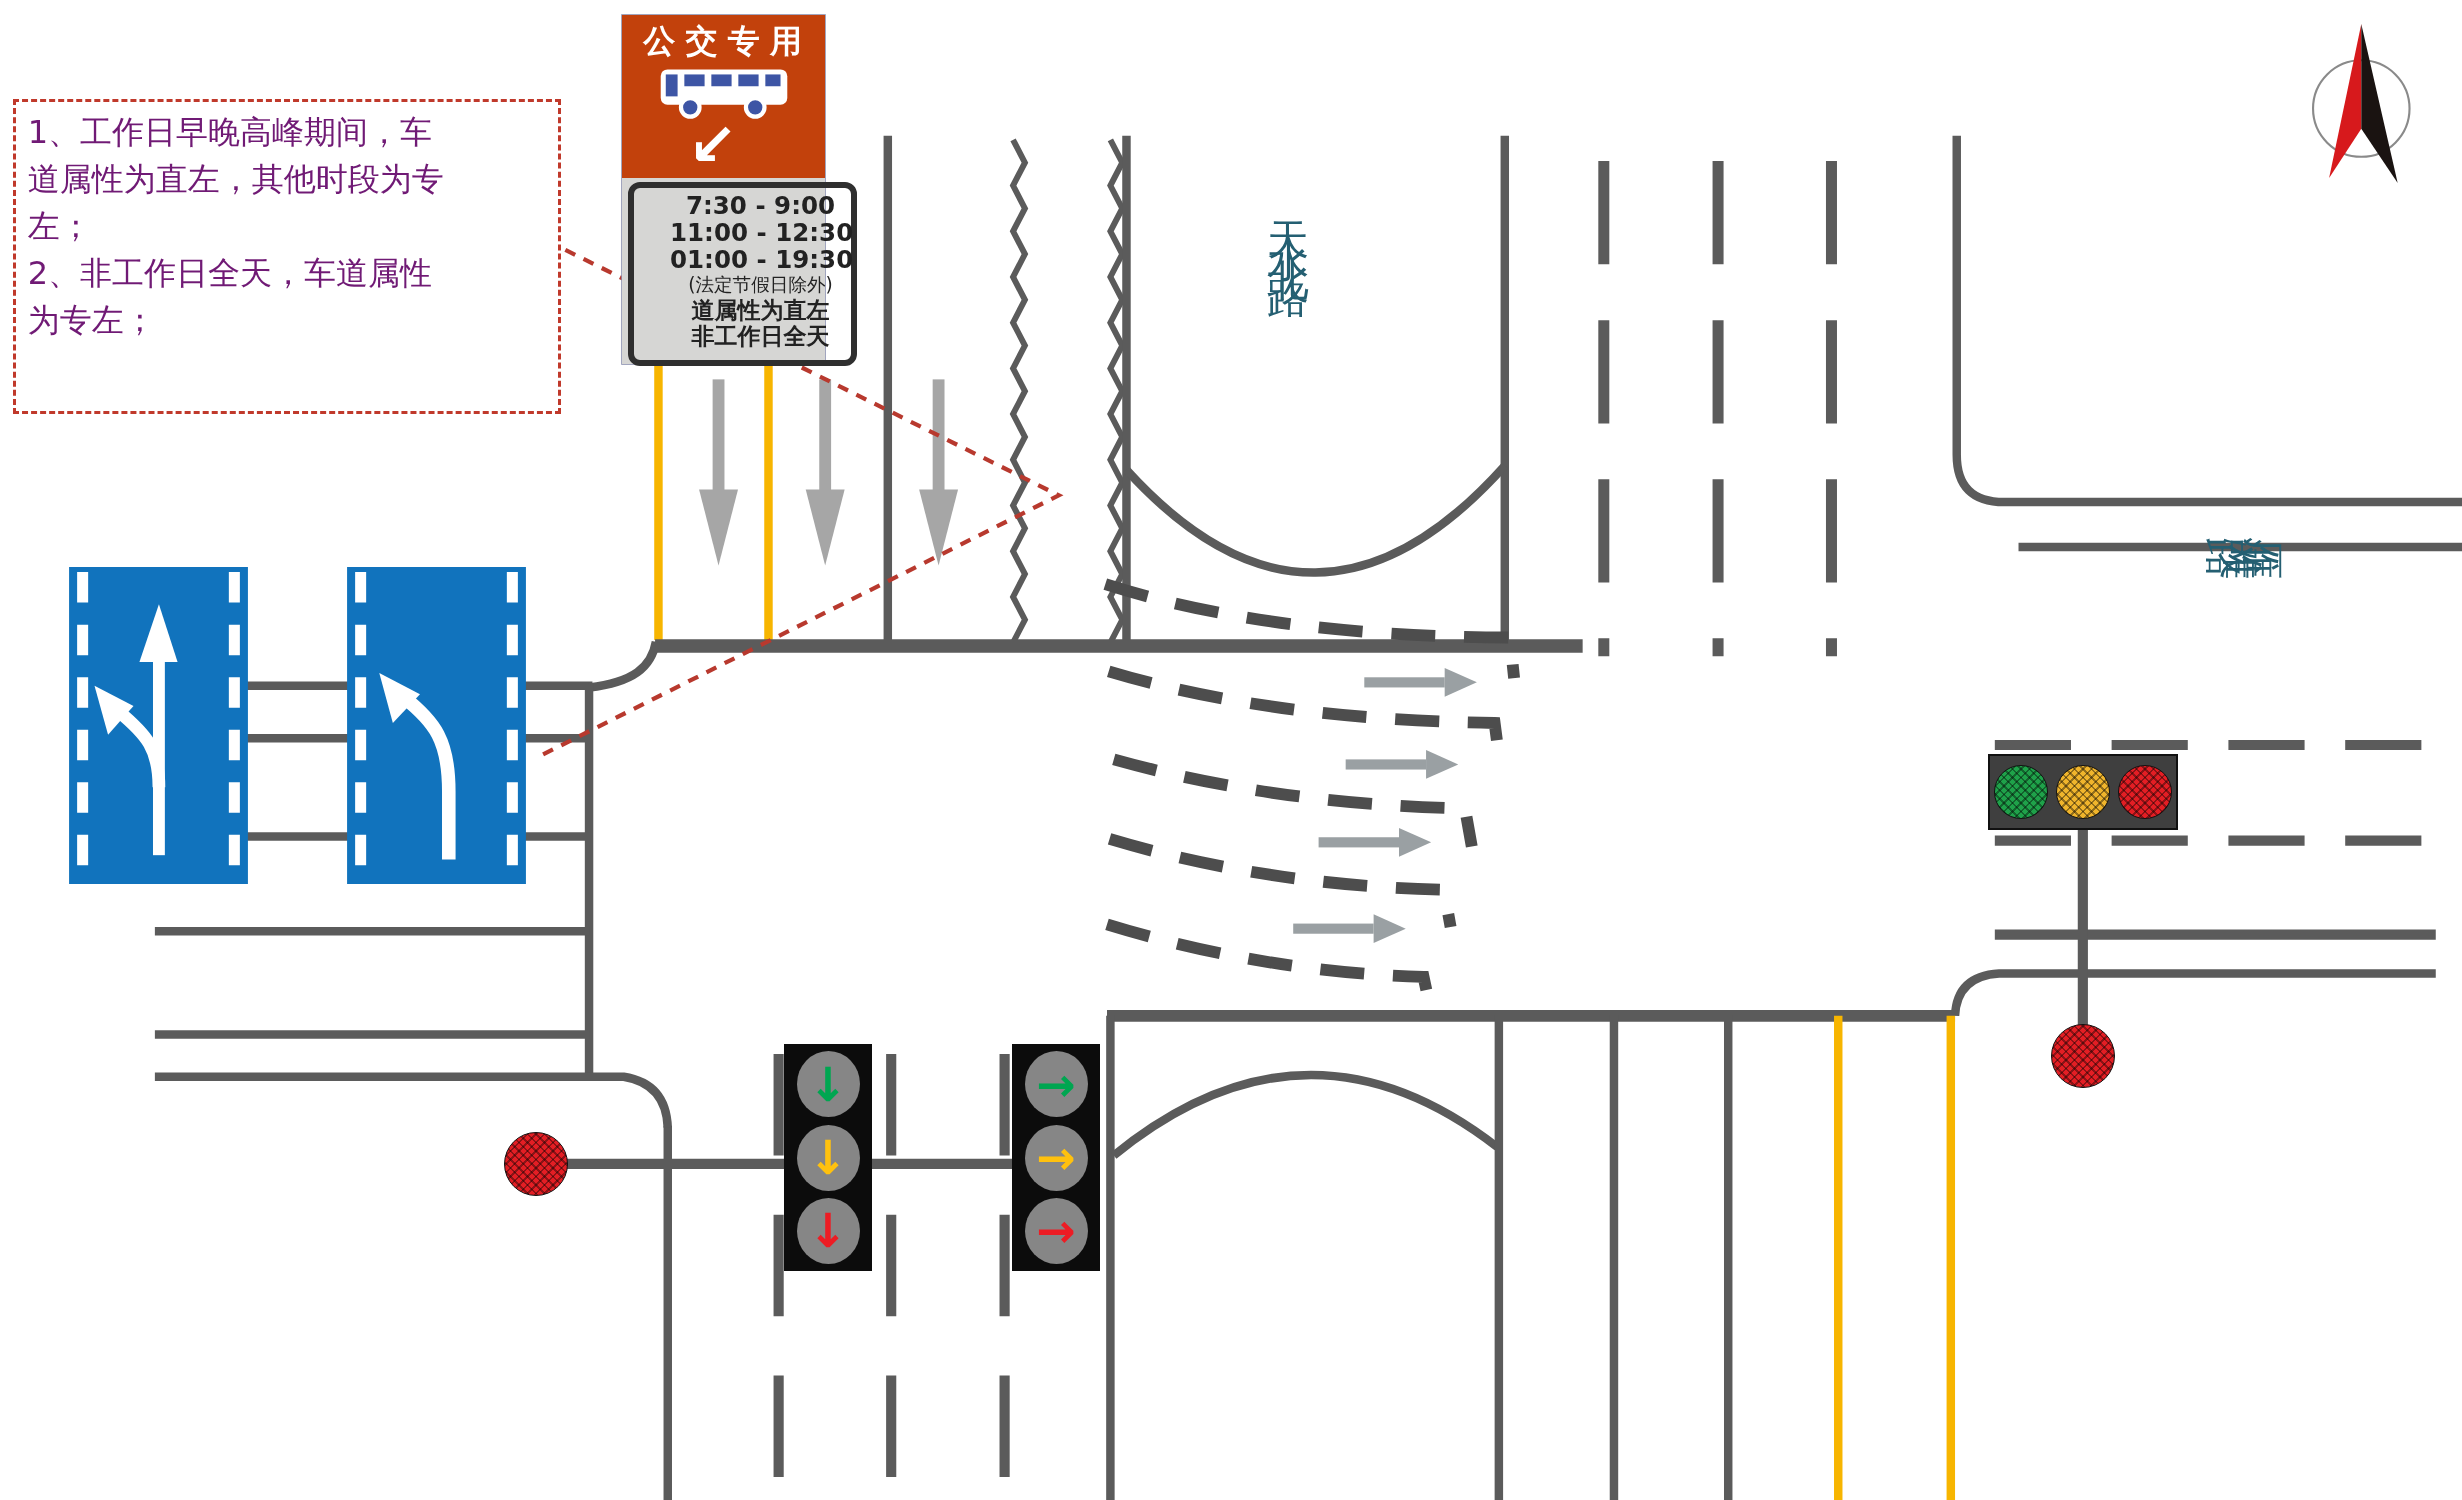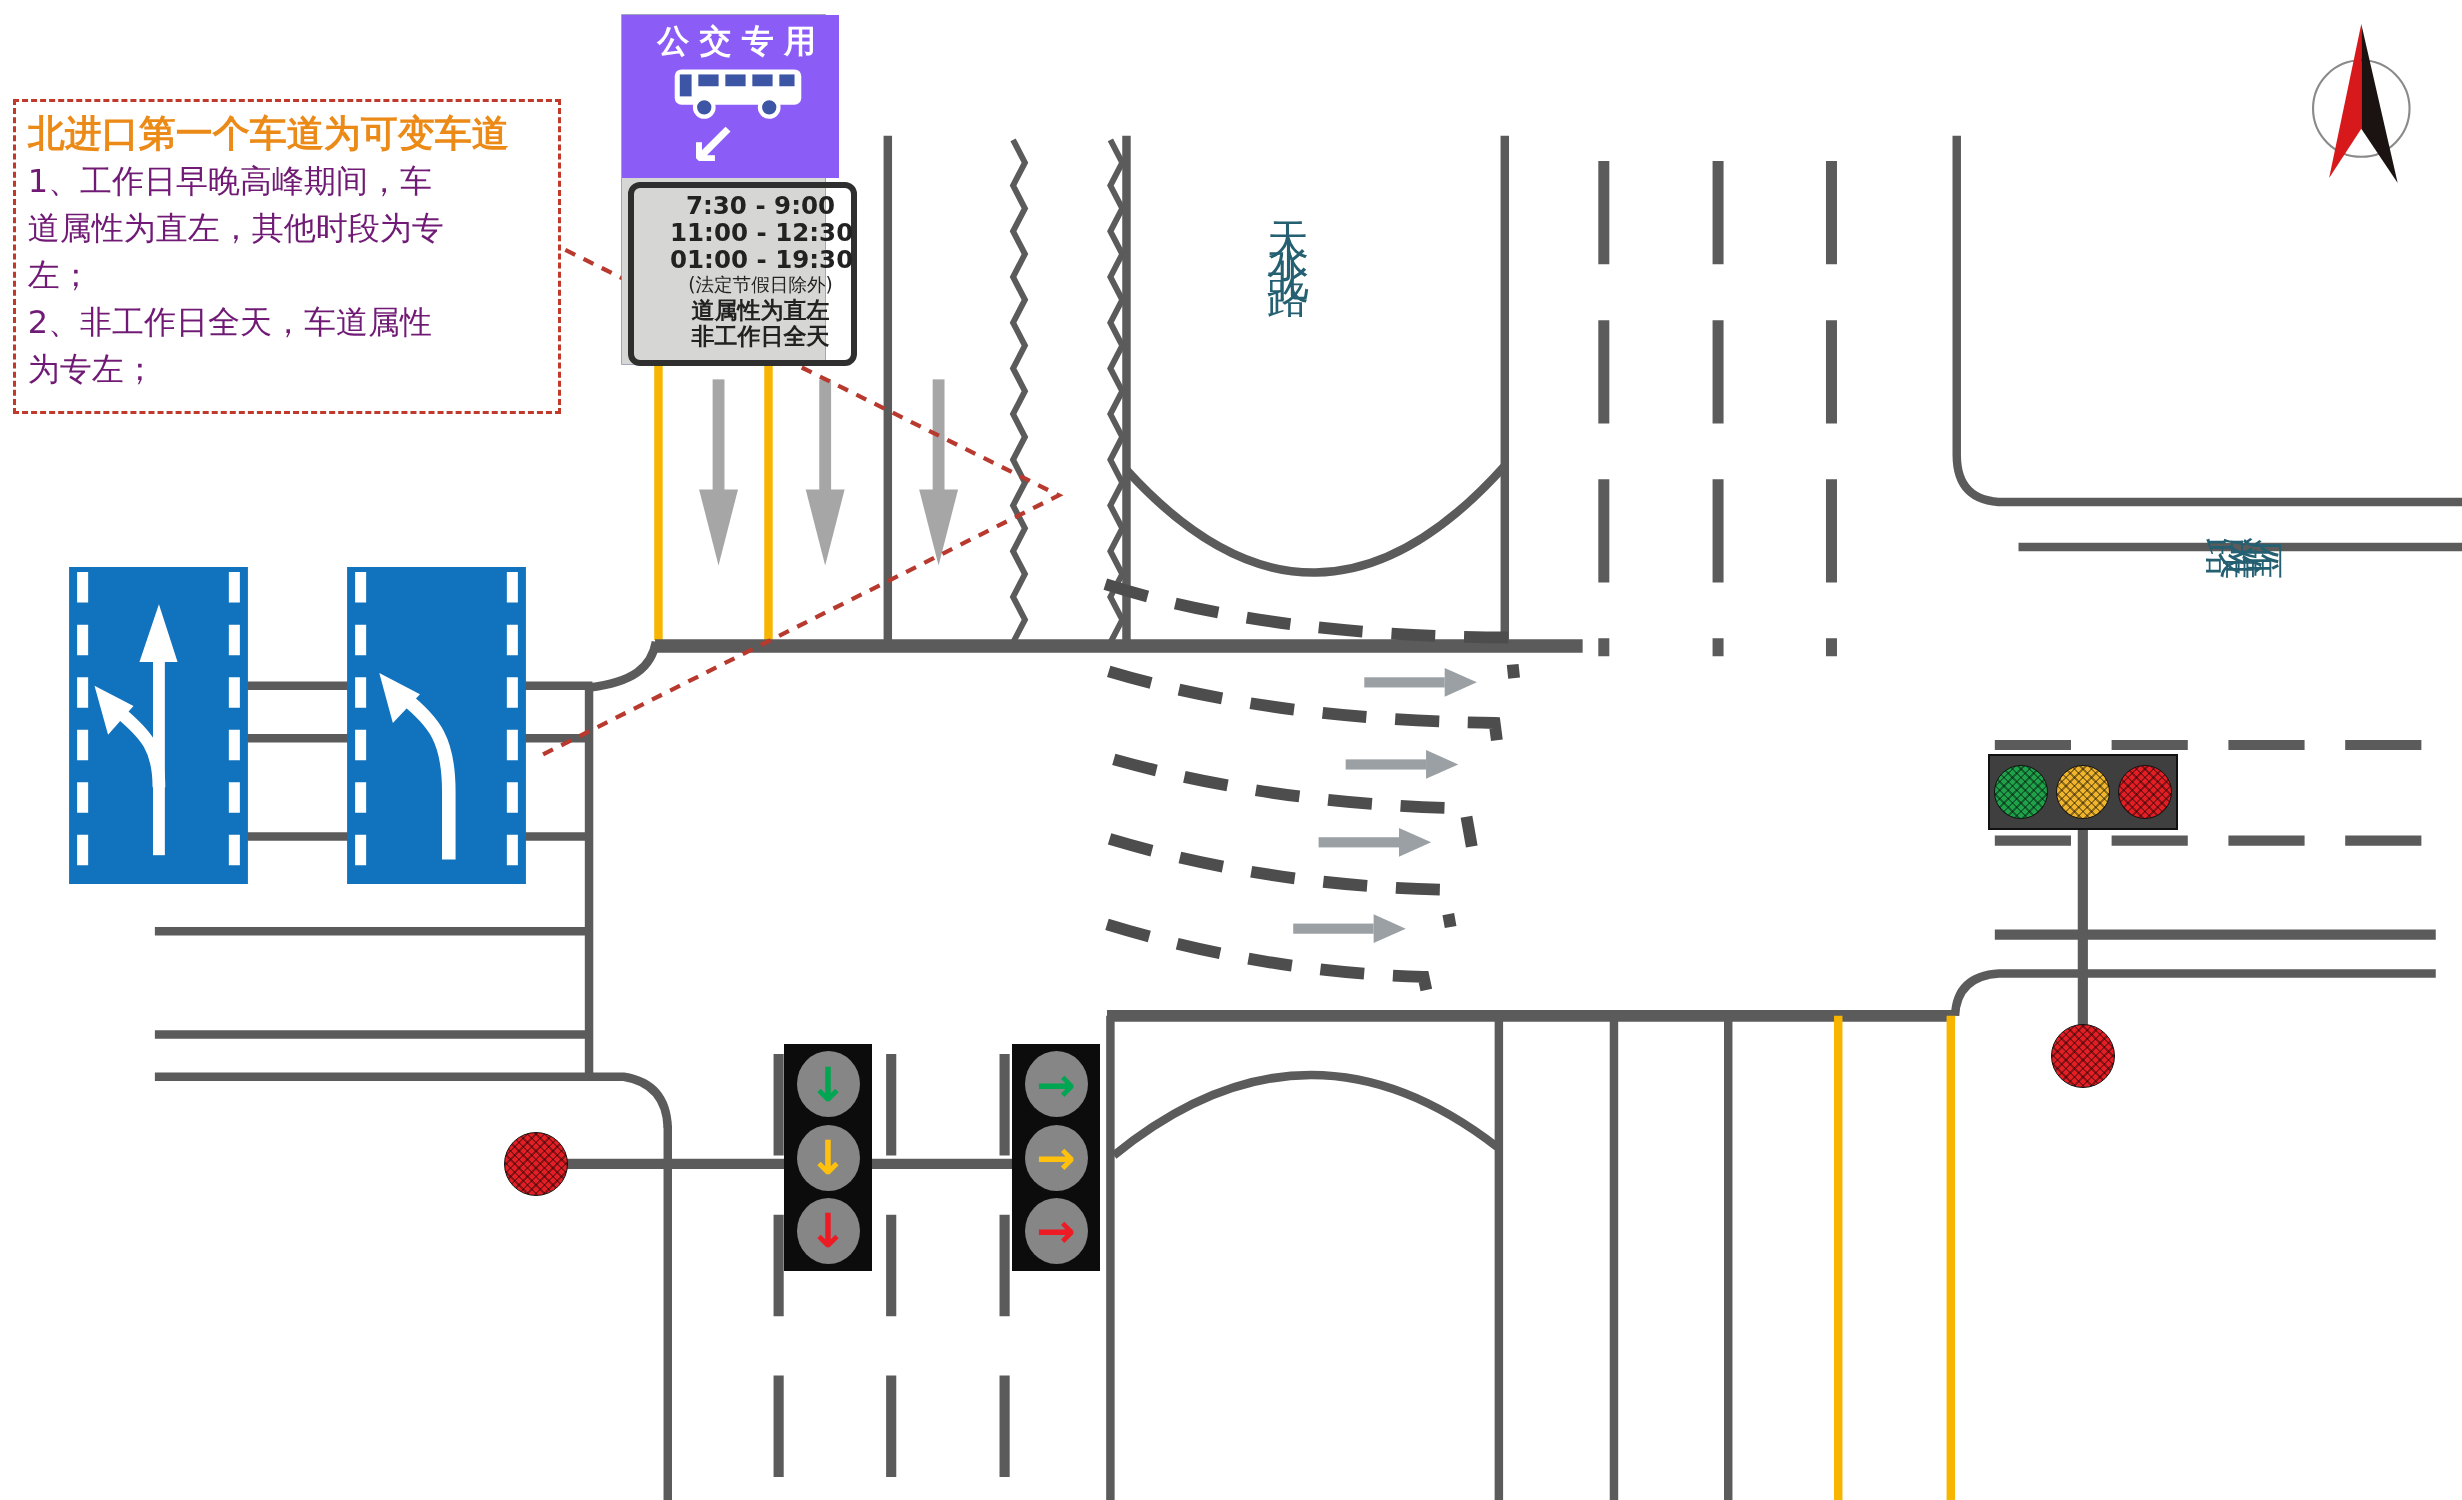--- a/index.html
+++ b/index.html
@@ -7,21 +7,21 @@
          font-family:"DejaVu Sans","Liberation Sans",sans-serif;}
   #roads{position:absolute;left:0;top:0;z-index:1;}
   .abs{position:absolute;}
   
   .note-box{left:12.7px;top:99px;width:518px;height:295px;border:3.4px dashed #c0392b;
             background:#ffffff;padding:6.8px 12px;z-index:3;}
   .note-title{color:#ec8a17;font-weight:bold;font-size:37px;line-height:49px;white-space:nowrap;}
   .note-line{color:#701a75;font-size:32px;line-height:47px;white-space:nowrap;}
   
   .bus-sign{left:622px;top:15.2px;width:203px;height:349px;z-index:3;box-shadow:0 0 0 0.8px #8a8fae;}
-  .bus-top{position:absolute;left:0;top:0;width:203px;height:163px;background:#8b5cf6;text-align:center;padding-left:14px;}
+  .bus-top{position:absolute;left:0;top:0;width:203px;height:163px;background:#c2410c;text-align:center;}
   .bus-head{color:#ffffff;font-weight:bold;font-size:32px;letter-spacing:10.2px;margin-top:5.1px;margin-left:8.5px;white-space:nowrap;}
   .bus-arrow{position:absolute;left:66px;top:100px;color:#ffffff;font-size:59px;font-weight:bold;line-height:59px;}
   .bus-panel{position:absolute;left:0;top:163px;width:203px;height:186px;background:#d6d6d4;}
   .bus-panel-inner{position:absolute;left:6px;top:4.2px;width:181px;height:168px;border:6px solid #2f2f2f;border-radius:12px;
                    text-align:center;padding-top:3.4px;padding-left:36px;}
   .bus-time{color:#222;font-weight:bold;font-size:24.5px;line-height:27px;white-space:nowrap;}
   .bus-note-s{color:#222;font-weight:normal;font-size:18.6px;line-height:24px;white-space:nowrap;}
   .bus-note{color:#222;font-weight:bold;font-size:23px;line-height:26px;white-space:nowrap;}
   
   .lane-sign{width:179px;height:317px;z-index:3;}
@@ -136,21 +136,20 @@
     <path d="M668,295 L1251,585 L640,892" stroke="#b8392e" stroke-width="5" stroke-dasharray="13 11" fill="none"></path>
 
     <g>
       <circle cx="2790" cy="128" r="57" stroke="#8a8a8a" stroke-width="2.5" fill="none"></circle>
       <polygon points="2790,28 2752,210 2790,152" fill="#d7191c"></polygon>
       <polygon points="2790,28 2790,152 2833,216" fill="#1a1311"></polygon>
     </g>
   </svg>
 
   <div class="abs note-box">
-    <div class="note-title">北进口第一个车道为可变车道</div>
     <div class="note-line">1、工作日早晚高峰期间，车</div>
     <div class="note-line">道属性为直左，其他时段为专</div>
     <div class="note-line">左；</div>
     <div class="note-line">2、非工作日全天，车道属性</div>
     <div class="note-line">为专左；</div>
   </div>
 
   <div class="abs bus-sign">
     <div class="bus-top">
       <div class="bus-head">公交专用</div>

